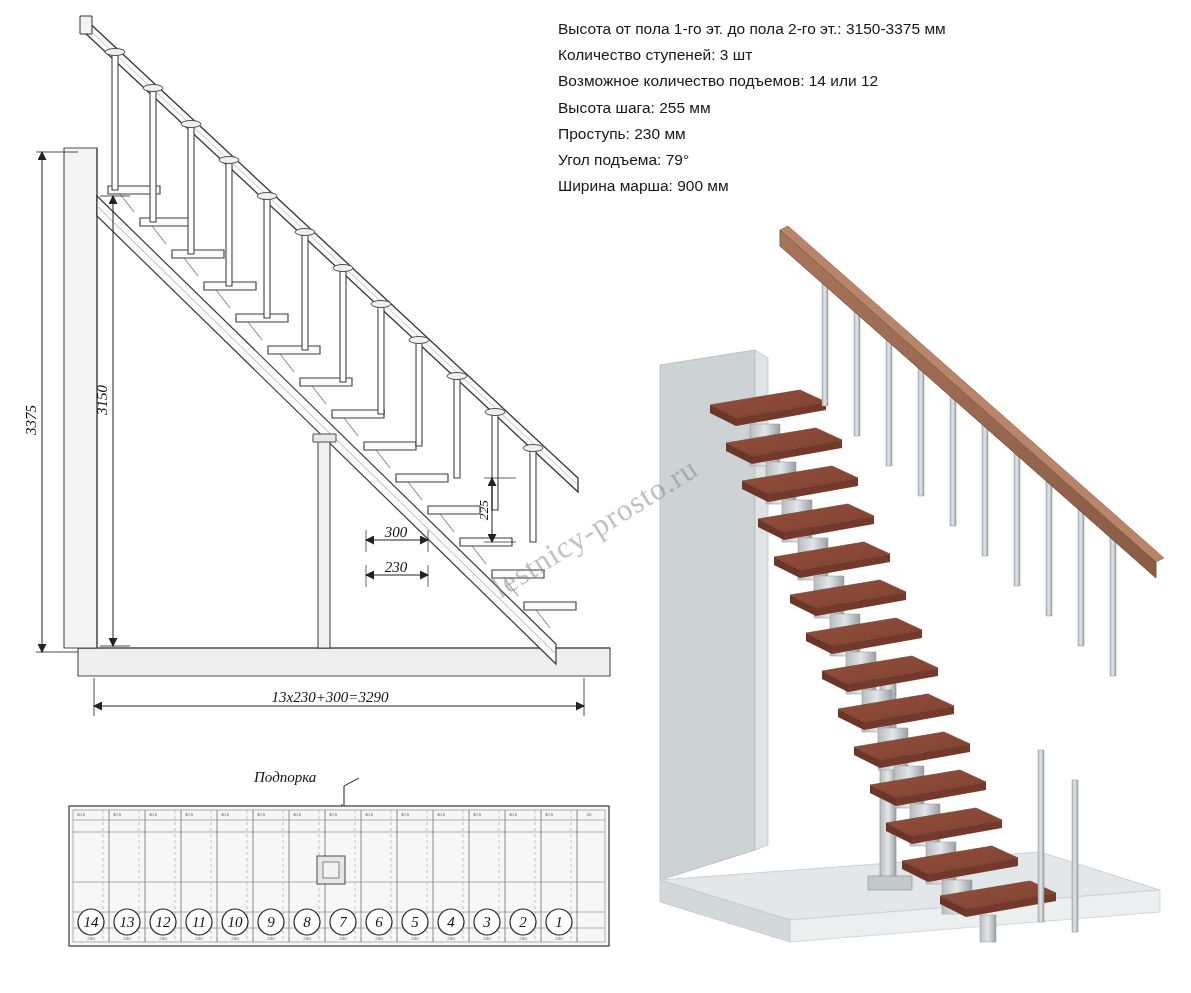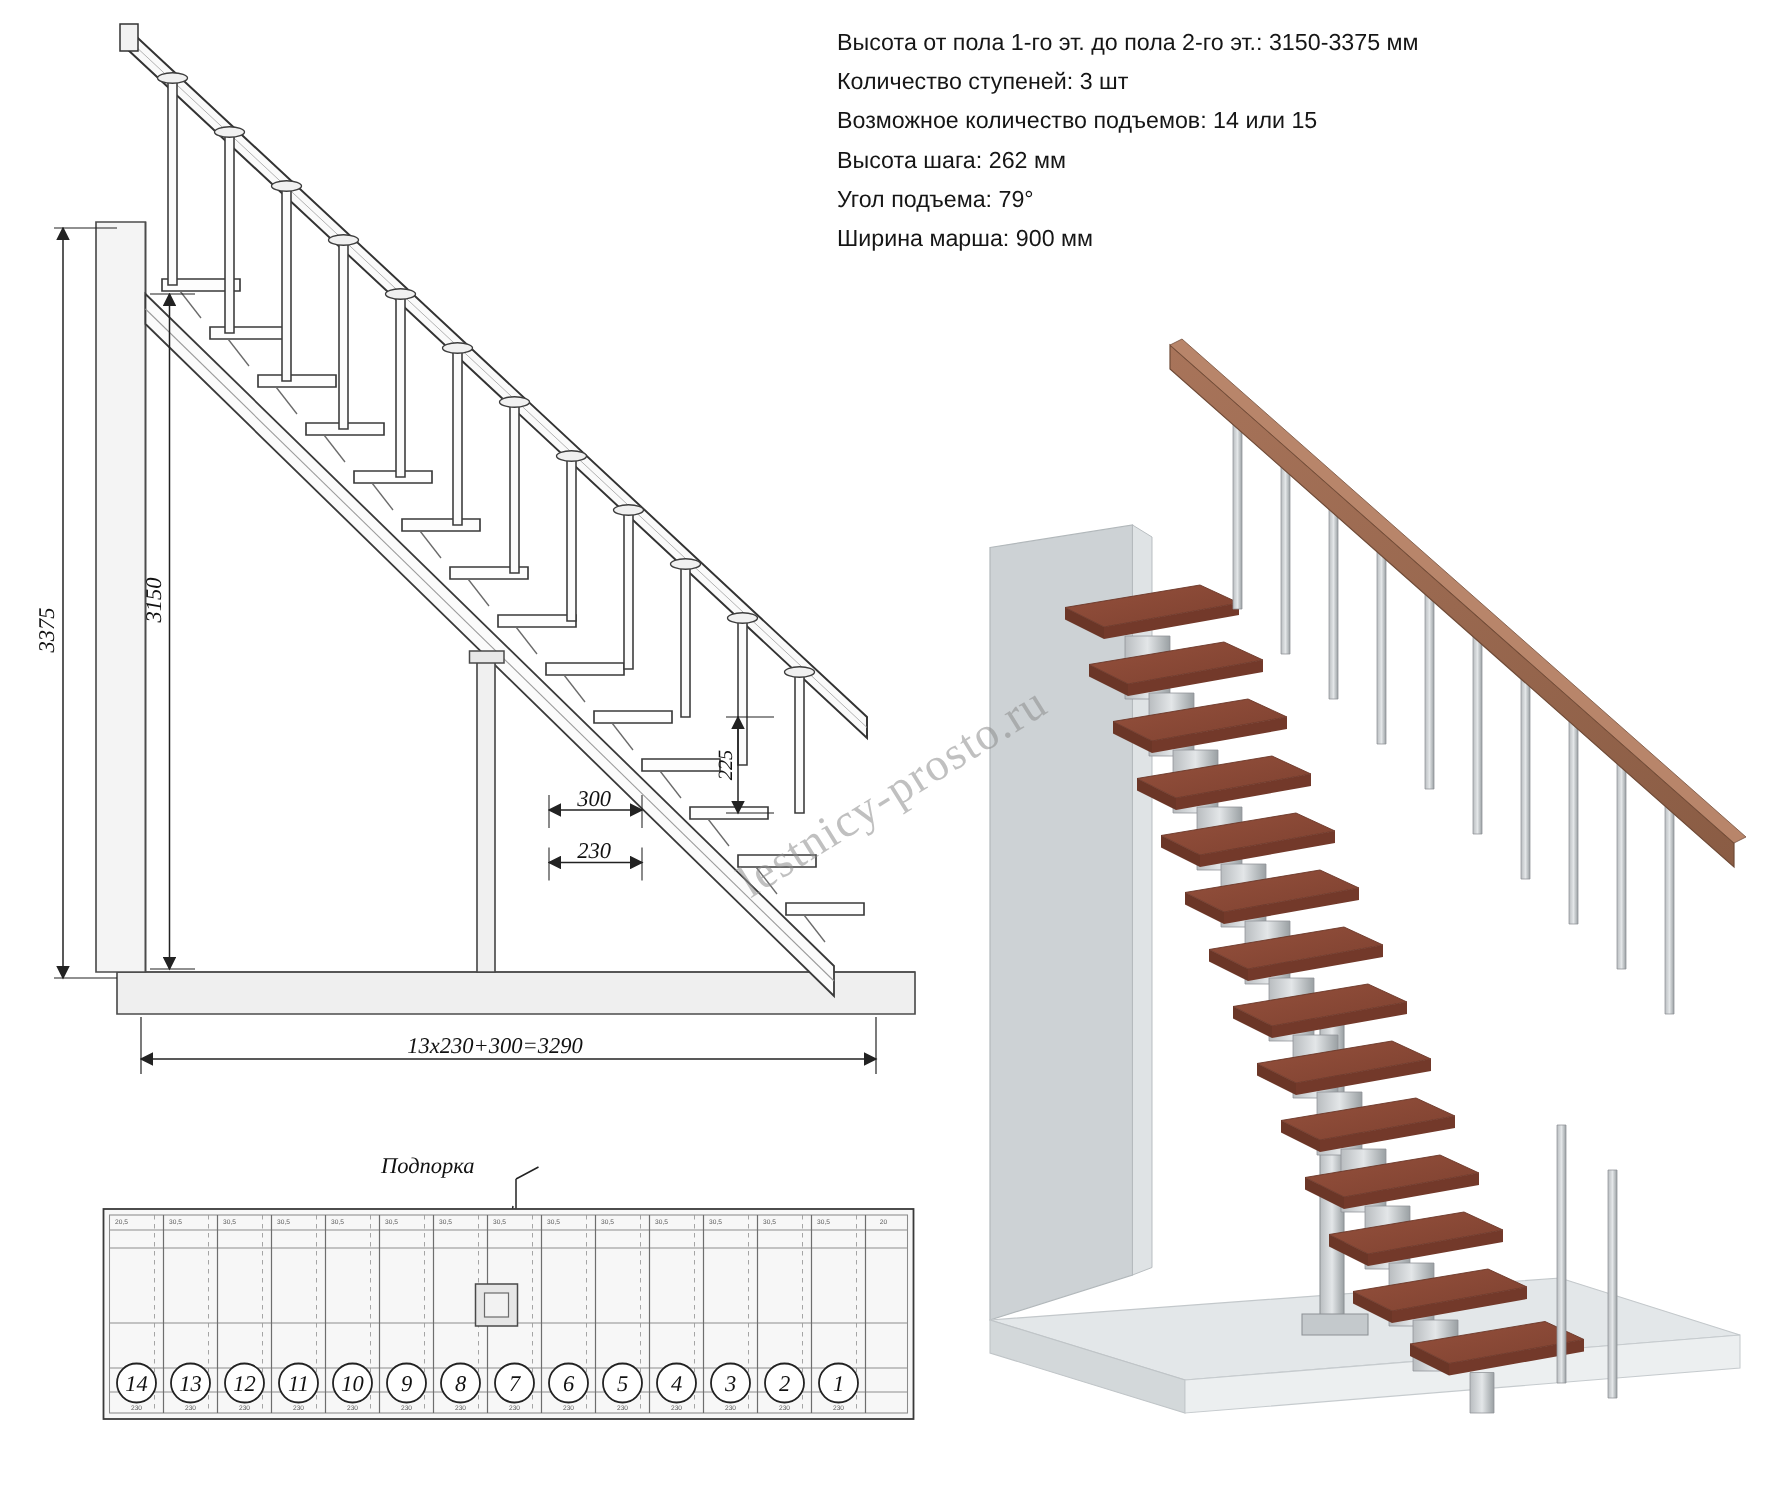--- a/index.html
+++ b/index.html
@@ -121,22 +121,23 @@
   }
 </style>
 </head>
 <body>
 
 <div class="root">
 
   <div class="spec-list">
     <div class="spec-line">Высота от пола 1-го эт. до пола 2-го эт.: 3150-3375 мм</div>
     <div class="spec-line">Количество ступеней: 3 шт</div>
-    <div class="spec-line">Возможное количество подъемов: 14 или 15</div>
-    <div class="spec-line">Высота шага: 262 мм</div>
+    <div class="spec-line">Возможное количество подъемов: 14 или 12</div>
+    <div class="spec-line">Высота шага: 255 мм</div>
+    <div class="spec-line">Проступь: 230 мм</div>
     <div class="spec-line">Угол подъема: 79°</div>
     <div class="spec-line">Ширина марша: 900 мм</div>
   </div>
 
   <div class="elevation">
     <svg width="620" height="740" viewBox="0 0 620 740" xmlns="http://www.w3.org/2000/svg">
       <defs>
         <marker id="arrS" markerWidth="9" markerHeight="9" refX="8" refY="4.5" orient="auto">
           <path d="M0,0 L9,4.5 L0,9 z" fill="#222"></path>
         </marker>

